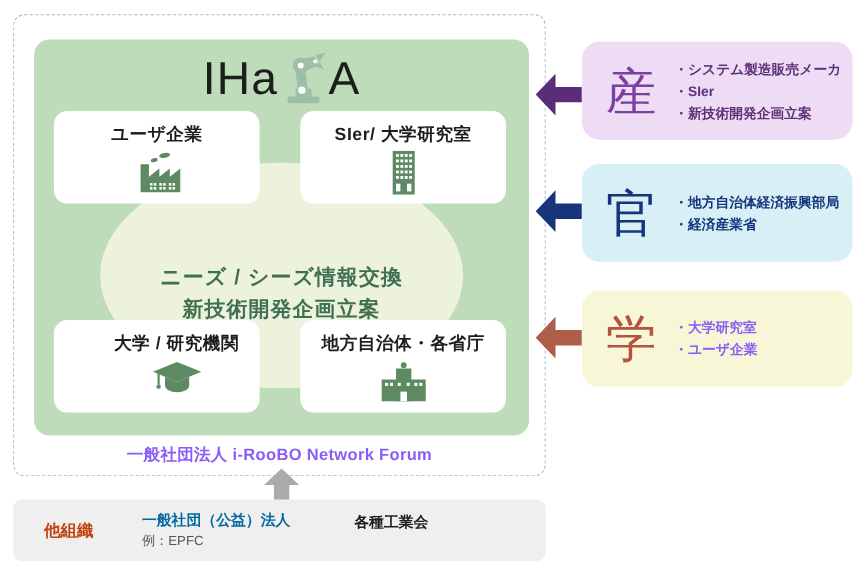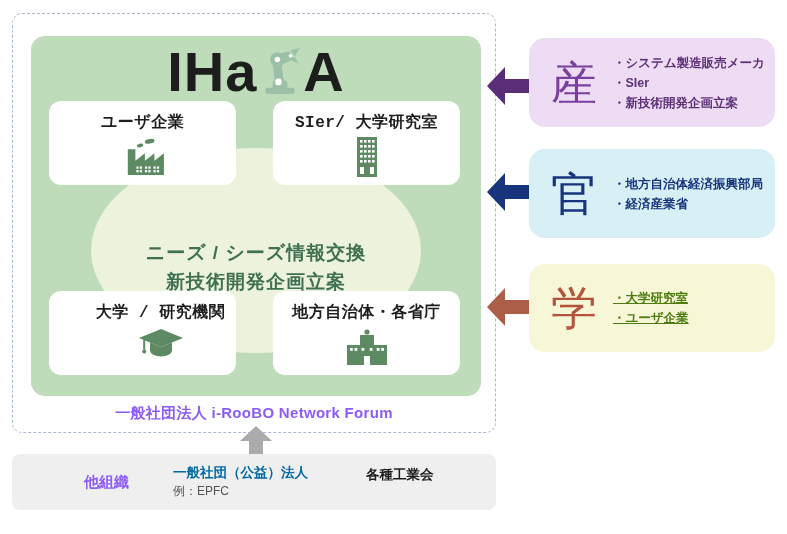--- a/index.html
+++ b/index.html
@@ -21,34 +21,34 @@
     position: absolute; left: 18px; top: 22px; width: 450px; height: 360px;
     background: #bedcba; border-radius: 14px; overflow: hidden;
   }
   .ellipse {
     position: absolute; left: 60px; top: 112px; width: 330px; height: 205px;
     background: #edf2dc; border-radius: 50%;
   }
   .logo {
     position: absolute; top: 6px; left: 0; width: 100%; height: 58px;
     display: flex; align-items: center; justify-content: center; gap: 1px;
-    font-size: 56px; font-weight: 700; color: #1d1d1d; letter-spacing: 1px;
+    font-size: 42px; font-weight: 400; color: #1d1d1d; letter-spacing: 1px;
   }
   .logo svg { display: block; margin: 0 1px; }
 
   .card {
     position: absolute; width: 187px; height: 84px; background: #ffffff;
     border-radius: 12px; display: flex; flex-direction: column; align-items: center;
     padding-top: 11px;
   }
   .card-tl { left: 18px;  top: 65px; }
   .card-tr { left: 242px; top: 65px; }
   .card-bl { left: 18px;  top: 255px; padding-left: 36px; }
   .card-br { left: 242px; top: 255px; }
-  .card-label { font-size: 16px; font-weight: bold; color: #1e1e1e; letter-spacing: 0.5px; font-family: Liberation Mono, monospace; }
+  .card-label { font-size: 16px; font-weight: bold; color: #1e1e1e; letter-spacing: 0.5px; }
   .card-icon { margin-top: 4px; }
 
   .center-text {
     position: absolute; top: 180px; left: 0; width: 100%;
     text-align: center; font-size: 19px; font-weight: bold; color: #3e7051;
     line-height: 1.55; letter-spacing: 1px; margin-top: 22px;
   }
 
   .forum-label {
     position: absolute; bottom: 9px; left: 0; width: 100%; text-align: center;
@@ -63,35 +63,35 @@
   .sg-san  { top: 38px;  background: #eddcf3; }
   .sg-kan  { top: 149px; background: #d7eff5; }
   .sg-gaku { top: 264px; height: 88px; background: #f7f7d8; }
   .sg-kanji { font-size: 46px; font-weight: 500; line-height: 1; margin-right: 16px; }
   .sg-san  .sg-kanji { color: #7b3fa0; }
   .sg-kan  .sg-kanji { color: #16357d; }
   .sg-gaku .sg-kanji { color: #b5543c; }
   .sg-items { font-size: 12.5px; font-weight: bold; line-height: 1.6; }
   .sg-san  .sg-items { color: #5e3178; }
   .sg-kan  .sg-items { color: #16357d; }
-  .sg-gaku .sg-items { color: #4d7c0f; text-decoration: underline; }
+  .sg-gaku .sg-items { color: #8b5cf6; }
 
   .arrow-left { position: absolute; left: 487px; }
   .arrow-1 { top: 66px; }
   .arrow-2 { top: 172px; }
   .arrow-3 { top: 287px; }
 
   
   .up-arrow { position: absolute; left: 240px; top: 426px; }
   .other-box {
     position: absolute; left: 12px; top: 454px; width: 484px; height: 56px;
     background: #efefef; border-radius: 8px;
     display: flex; align-items: center; padding-left: 28px;
   }
-  .other-label { font-size: 15px; font-weight: bold; color: #8b5cf6; margin-right: 44px; margin-left: 44px; }
+  .other-label { font-size: 15px; font-weight: bold; color: #c2410c; margin-right: 44px; }
   .other-item1 { line-height: 1.4; }
   .other-item1 .t { font-size: 13.5px; font-weight: bold; color: #0369a1; text-align: right; }
   .other-item1 .n { font-size: 12px; color: #555555; }
   .other-item2 { margin-left: 58px; margin-top: -15px; font-size: 13.5px; font-weight: bold; color: #1e1e1e; }
 </style>
 </head>
 <body>
 
 <div class="canvas">
 

